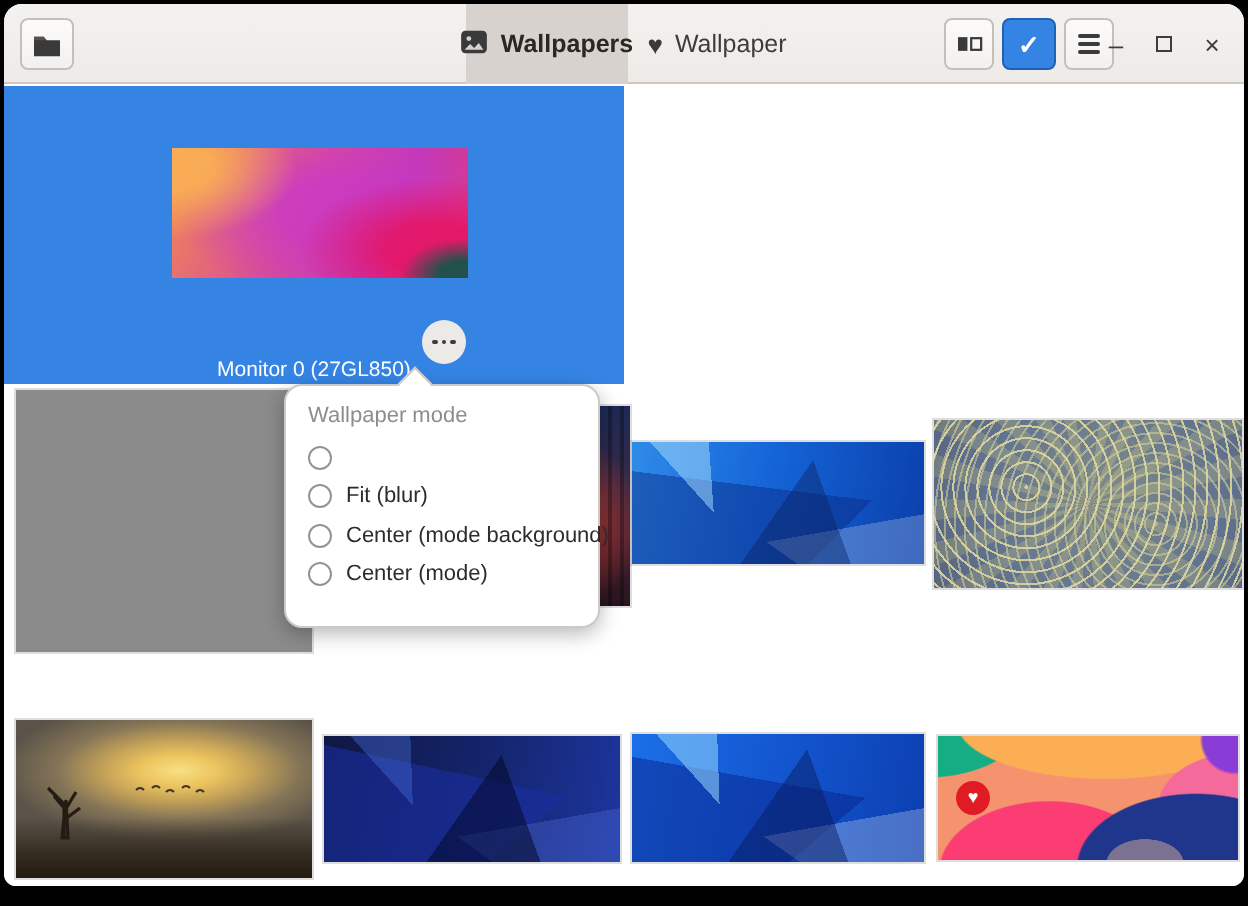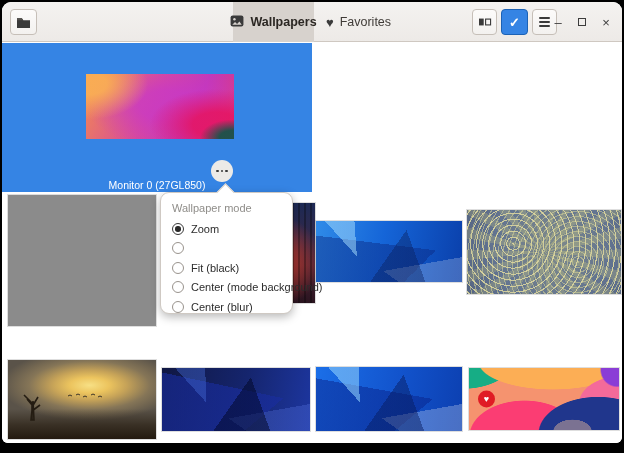--- a/index.html
+++ b/index.html
@@ -116,21 +116,21 @@
   .t-navygeo{left:160px;top:176px;width:148px;height:63px;}
   .t-bluegeo2{left:314px;top:175px;width:146px;height:64px;}
   .t-colorful{left:467px;top:176px;width:150px;height:62px;}
   .tree{position:absolute;left:10px;bottom:14px;}
   .birds{position:absolute;left:58px;top:26px;width:40px;height:8px;}
   .fav-badge{position:absolute;left:9px;top:50%;transform:translateY(-50%);width:17px;height:17px;
              border-radius:50%;background:var(--fav-red);display:flex;align-items:center;
              justify-content:center;color:#fff;font-size:9px;line-height:1;}
 
   
-  .popover{position:absolute;left:158px;top:190px;width:133px;height:122px;background:#fff;
+  .popover{position:absolute;left:140px;top:190px;width:158px;height:122px;background:#fff;
            border:1px solid #cfc9c3;border-radius:9px;box-shadow:0 3px 10px rgba(0,0,0,.28);
            z-index:50;padding:7px 11px 6px 11px;}
   .popover-arrow{position:absolute;left:58px;top:-7px;width:13px;height:13px;background:#fff;
                  border-left:1px solid #cfc9c3;border-top:1px solid #cfc9c3;transform:rotate(45deg);}
   .popover-title{font-size:11px;color:#8f8d89;margin:2px 0 5px 0;position:relative;}
   .opt{display:flex;align-items:center;gap:7px;height:19.5px;cursor:pointer;position:relative;}
   .radio{width:12px;height:12px;border-radius:50%;border:1px solid #99938d;background:#fff;
          flex:0 0 auto;display:flex;align-items:center;justify-content:center;}
   .opt.selected .radio{border-color:#3a3a3a;}
   .opt.selected .radio::after{content:"";width:5.5px;height:5.5px;border-radius:50%;background:#2a2a2a;}
@@ -158,21 +158,21 @@
             <svg width="14" height="12" viewBox="0 0 16 14">
               <rect x="0.5" y="0.5" width="15" height="13" rx="2.5" fill="#3a3a3a"></rect>
               <circle cx="5" cy="5" r="1.4" fill="#d7d2cd"></circle>
               <path d="M2.5 11.5l3.2-3.4 2.4 2.4 2.7-2.9 2.7 3.9z" fill="#d7d2cd"></path>
             </svg>
           </span>
           <span>Wallpapers</span>
         </div>
         <div class="tab tab-favorites">
           <span class="heart-glyph">♥</span>
-          <span>Favorites</span>
+          <span>Wallpaper</span>
         </div>
 
         <div class="hbtn btn-span">
           <span>
             <svg width="14" height="12" viewBox="0 0 16 14">
               <rect x="1" y="3" width="5.5" height="8" fill="#3a3a3a"></rect>
               <rect x="8.7" y="3.6" width="5.8" height="6.8" fill="none" stroke="#3a3a3a" stroke-width="1.3"></rect>
             </svg>
           </span>
         </div>
@@ -231,36 +231,32 @@
         <div class="thumb t-colorful art-colorful">
           <span class="fav-badge">
             <span>♥</span>
           </span>
         </div>
       </div>
 
       <div class="popover">
         <div class="popover-arrow"></div>
         <div class="popover-title">Wallpaper mode</div>
-        <div class="opt selected">
-          <span class="radio"></span>
-          <span class="opt-label">Zoom</span>
-        </div>
-        <div class="opt">
-          <span class="radio"></span>
-        </div>
-        <div class="opt">
-          <span class="radio"></span>
-          <span class="opt-label">Fit (black)</span>
+        <div class="opt">
+          <span class="radio"></span>
+        </div>
+        <div class="opt">
+          <span class="radio"></span>
+          <span class="opt-label">Fit (blur)</span>
         </div>
         <div class="opt">
           <span class="radio"></span>
           <span class="opt-label">Center (mode background)</span>
         </div>
         <div class="opt">
           <span class="radio"></span>
-          <span class="opt-label">Center (blur)</span>
+          <span class="opt-label">Center (mode)</span>
         </div>
       </div>
 
     </div>
   </div>
 </div>
 
 </body></html>

